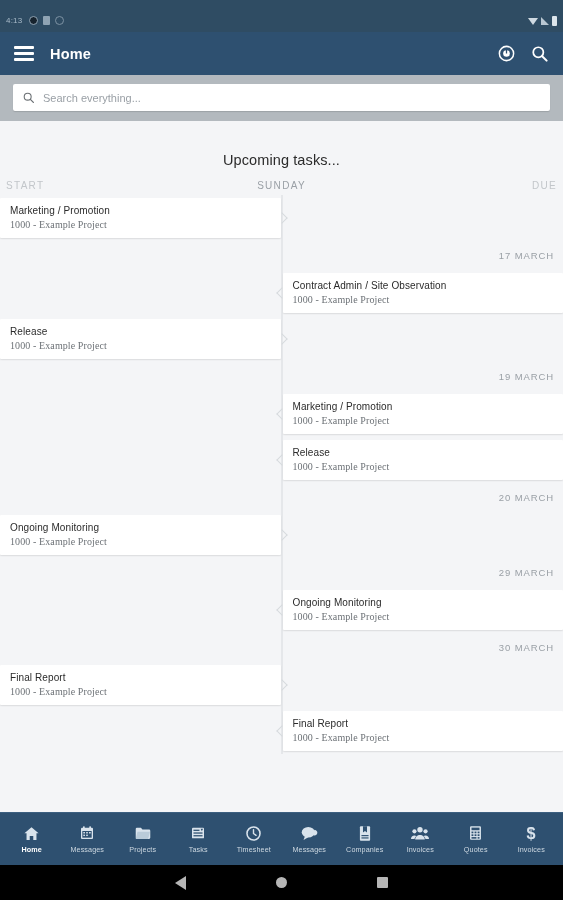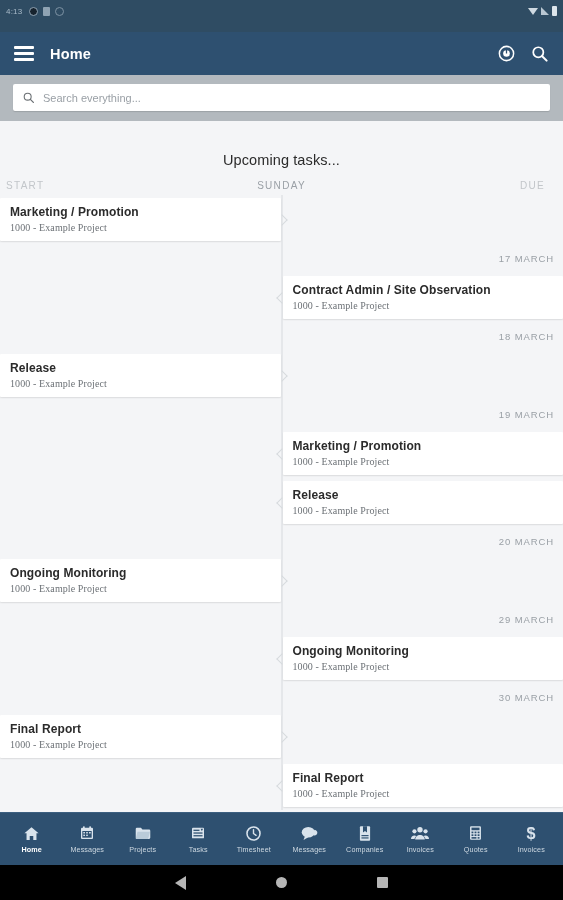--- a/index.html
+++ b/index.html
@@ -7,21 +7,21 @@
   body {
     font-family:"Liberation Sans", sans-serif;
     background:#f4f5f7;
     overflow:hidden;
     position:relative;
   }
 
   
   .statusbar {
     height:16px; background:#2f4c63; color:#9fb2c2;
-    display:flex; align-items:flex-end; padding:16px 6px; font-size:8px;
+    display:flex; align-items:flex-start; padding:16px 6px; font-size:8px;
   }
   .sb-time { letter-spacing:.2px; color:#a8bac8; }
   .sb-icons-left { display:flex; align-items:center; gap:5px; margin-left:7px; }
   .sb-spacer { flex:1; }
   .sb-icons-right { display:flex; align-items:center; gap:3px; }
   .dot-ic {
     width:9px; height:9px; border-radius:50%;
     background:#17232e; display:inline-block;
     border:1.2px solid #8fa3b3;
   }
@@ -77,21 +77,21 @@
   .page-title {
     text-align:center; font-size:14.5px; color:#2b2b2b;
     padding:6px 0 12px; letter-spacing:.1px;
   }
 
   .col-heads { position:relative; height:13px; margin-bottom:2px; }
   .col-heads .lbl {
     position:absolute; font-size:10px; color:#c2c6ca; letter-spacing:1.3px;
   }
   .lbl-start { left:6px; }
-  .lbl-due { right:18px; }
+  .lbl-due { right:6px; }
   .lbl-day {
     left:50%; transform:translateX(-50%);
     font-size:10px !important; color:#9aa0a6 !important; letter-spacing:.9px;
   }
 
   
   .timeline { position:relative; }
   .timeline::before {
     content:""; position:absolute; left:50%; top:0; bottom:0;
     width:1px; background:#d6dadd; transform:translateX(-.5px);
@@ -99,21 +99,21 @@
 
   .row { position:relative; padding:3px 0; min-height:10px; }
   .card {
     position:relative; background:#fff; border-radius:1px;
     padding:7px 10px 8px; width:calc(50% - 1px);
     box-shadow:0 1px 1.5px rgba(0,0,0,.10);
   }
   .card.left  { margin-right:auto; }
   .card.right { margin-left:auto; }
   .card-title {
-    font-size:12px; font-weight:bold; color:#2b2b2b; letter-spacing:.1px;
+    font-size:10px; font-weight:normal; color:#2b2b2b; letter-spacing:.1px;
     margin-bottom:3px;
   }
   .card-sub { font-size:10px; color:#6c7176; letter-spacing:.1px;font-family:Liberation Serif, serif; }
 
   
   .card::after {
     content:""; position:absolute; top:50%; width:7px; height:7px;
     border-top:1px solid #d6dadd; border-right:1px solid #d6dadd;
   }
   .card.left::after  { right:-5px; transform:translateY(-50%) rotate(45deg); }
@@ -222,21 +222,20 @@
           <div class="card-sub">1000 - Example Project</div>
         </div>
       </div>
       <div class="date-sep"><span>17 MARCH</span></div>
       <div class="row">
         <div class="card right">
           <div class="card-title">Contract Admin / Site Observation</div>
           <div class="card-sub">1000 - Example Project</div>
         </div>
       </div>
-      <div class="date-sep"><span>18 MARCH</span></div>
       <div class="row">
         <div class="card left">
           <div class="card-title">Release</div>
           <div class="card-sub">1000 - Example Project</div>
         </div>
       </div>
       <div class="date-sep"><span>19 MARCH</span></div>
       <div class="row">
         <div class="card right">
           <div class="card-title">Marketing / Promotion</div>

